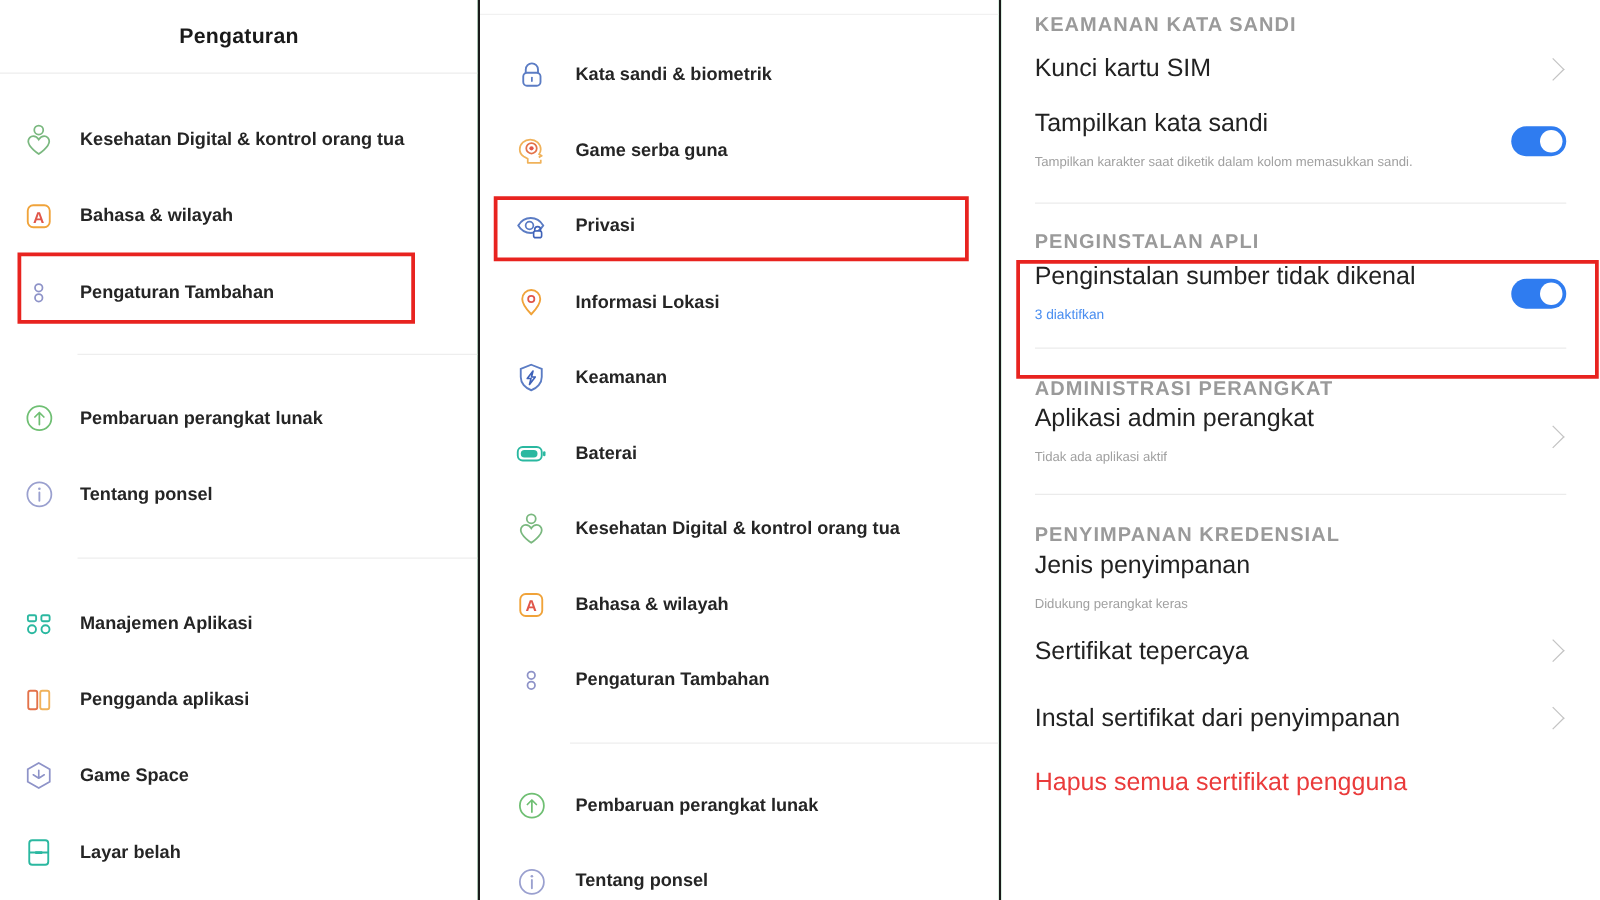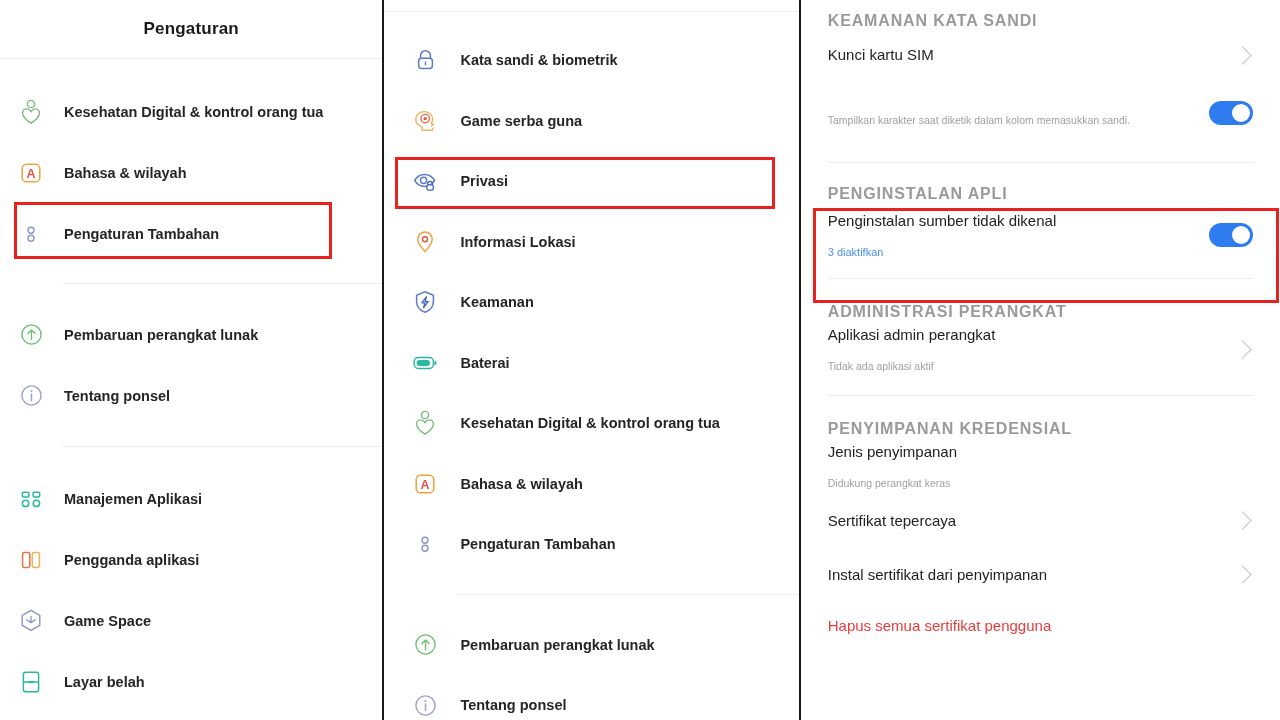--- a/index.html
+++ b/index.html
@@ -66,21 +66,21 @@
     height: 20px;
     display: flex; align-items: flex-end;
   }
   .prow {
     position: relative;
     padding: 0 27px 0 27px;
     display: flex; align-items: center; justify-content: space-between;
     box-sizing: border-box;
   }
   .prow .txt { display: flex; flex-direction: column; justify-content: center; }
-  .prow .t1 { font-size: 15px; color: #222222; line-height: 20px; }
+  .prow .t1 { font-size: 20px; color: #222222; line-height: 20px; }
   .prow .t2 { font-size: 10.5px; color: #a0a0a0; line-height: 16px; margin-top: 13px; }
   .prow .t2.link { color: #4a8ef0; font-size: 11px; }
   .prow .t1.danger { color: #ea3b3b; }
 
   .chev { width: 12px; height: 12px; border-right: 1.6px solid #c3c3c3; border-top: 1.6px solid #c3c3c3; transform: rotate(45deg); margin-right: 4px; flex: 0 0 auto; }
 
   .toggle {
     width: 44px; height: 24px; border-radius: 12px;
     position: relative; flex: 0 0 44px;
   }
@@ -365,20 +365,21 @@
     <div class="prow" style="height:50px">
       <div class="txt">
         <span class="t1">Kunci kartu SIM</span>
       </div>
       <span class="chev"></span>
     </div>
 
     <div class="prow" style="height:66px">
       <div class="txt">
 
+        <span class="t1">Tampilkan kata sandi</span>
         <span class="t2">Tampilkan karakter saat diketik dalam kolom memasukkan sandi.</span>
       </div>
       <span class="toggle" style="background:#2f7cf0">
         <span class="knob"></span>
       </span>
     </div>
 
     <div style="height:16px"></div>
     <div class="p3-hairline"></div>
     <div style="height:20px"></div>

